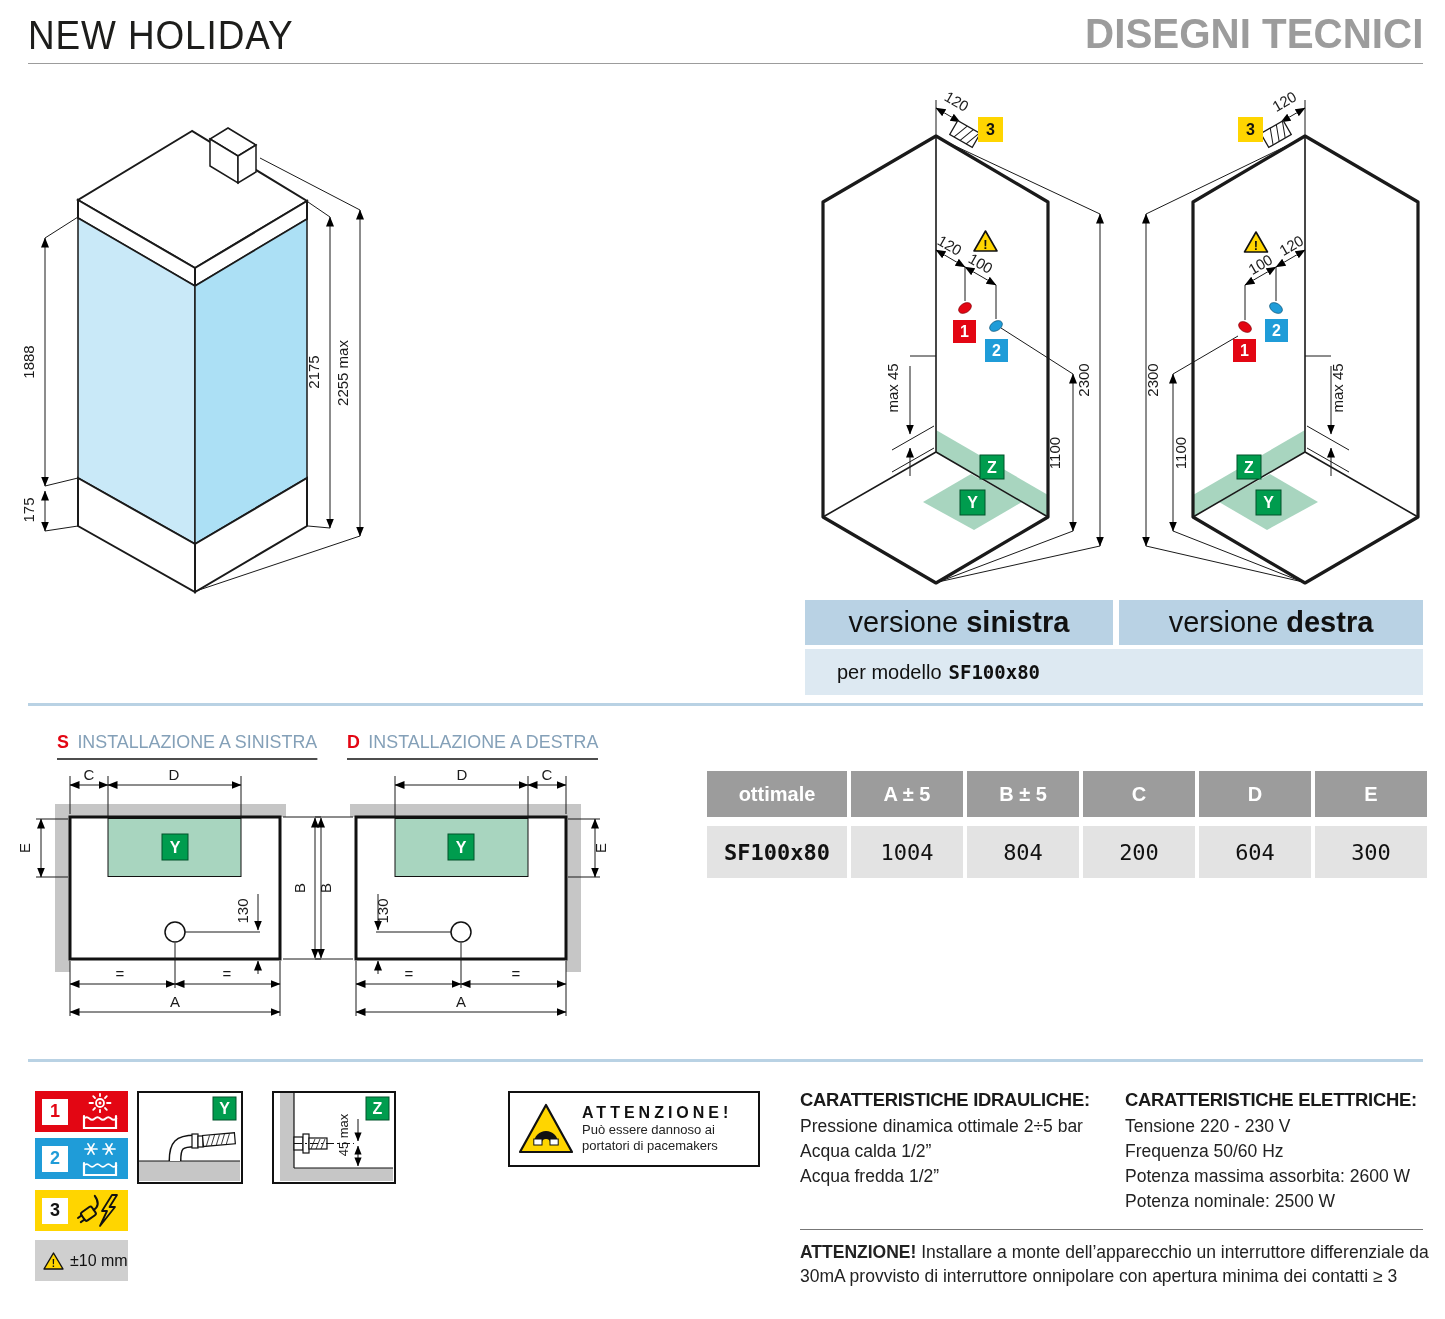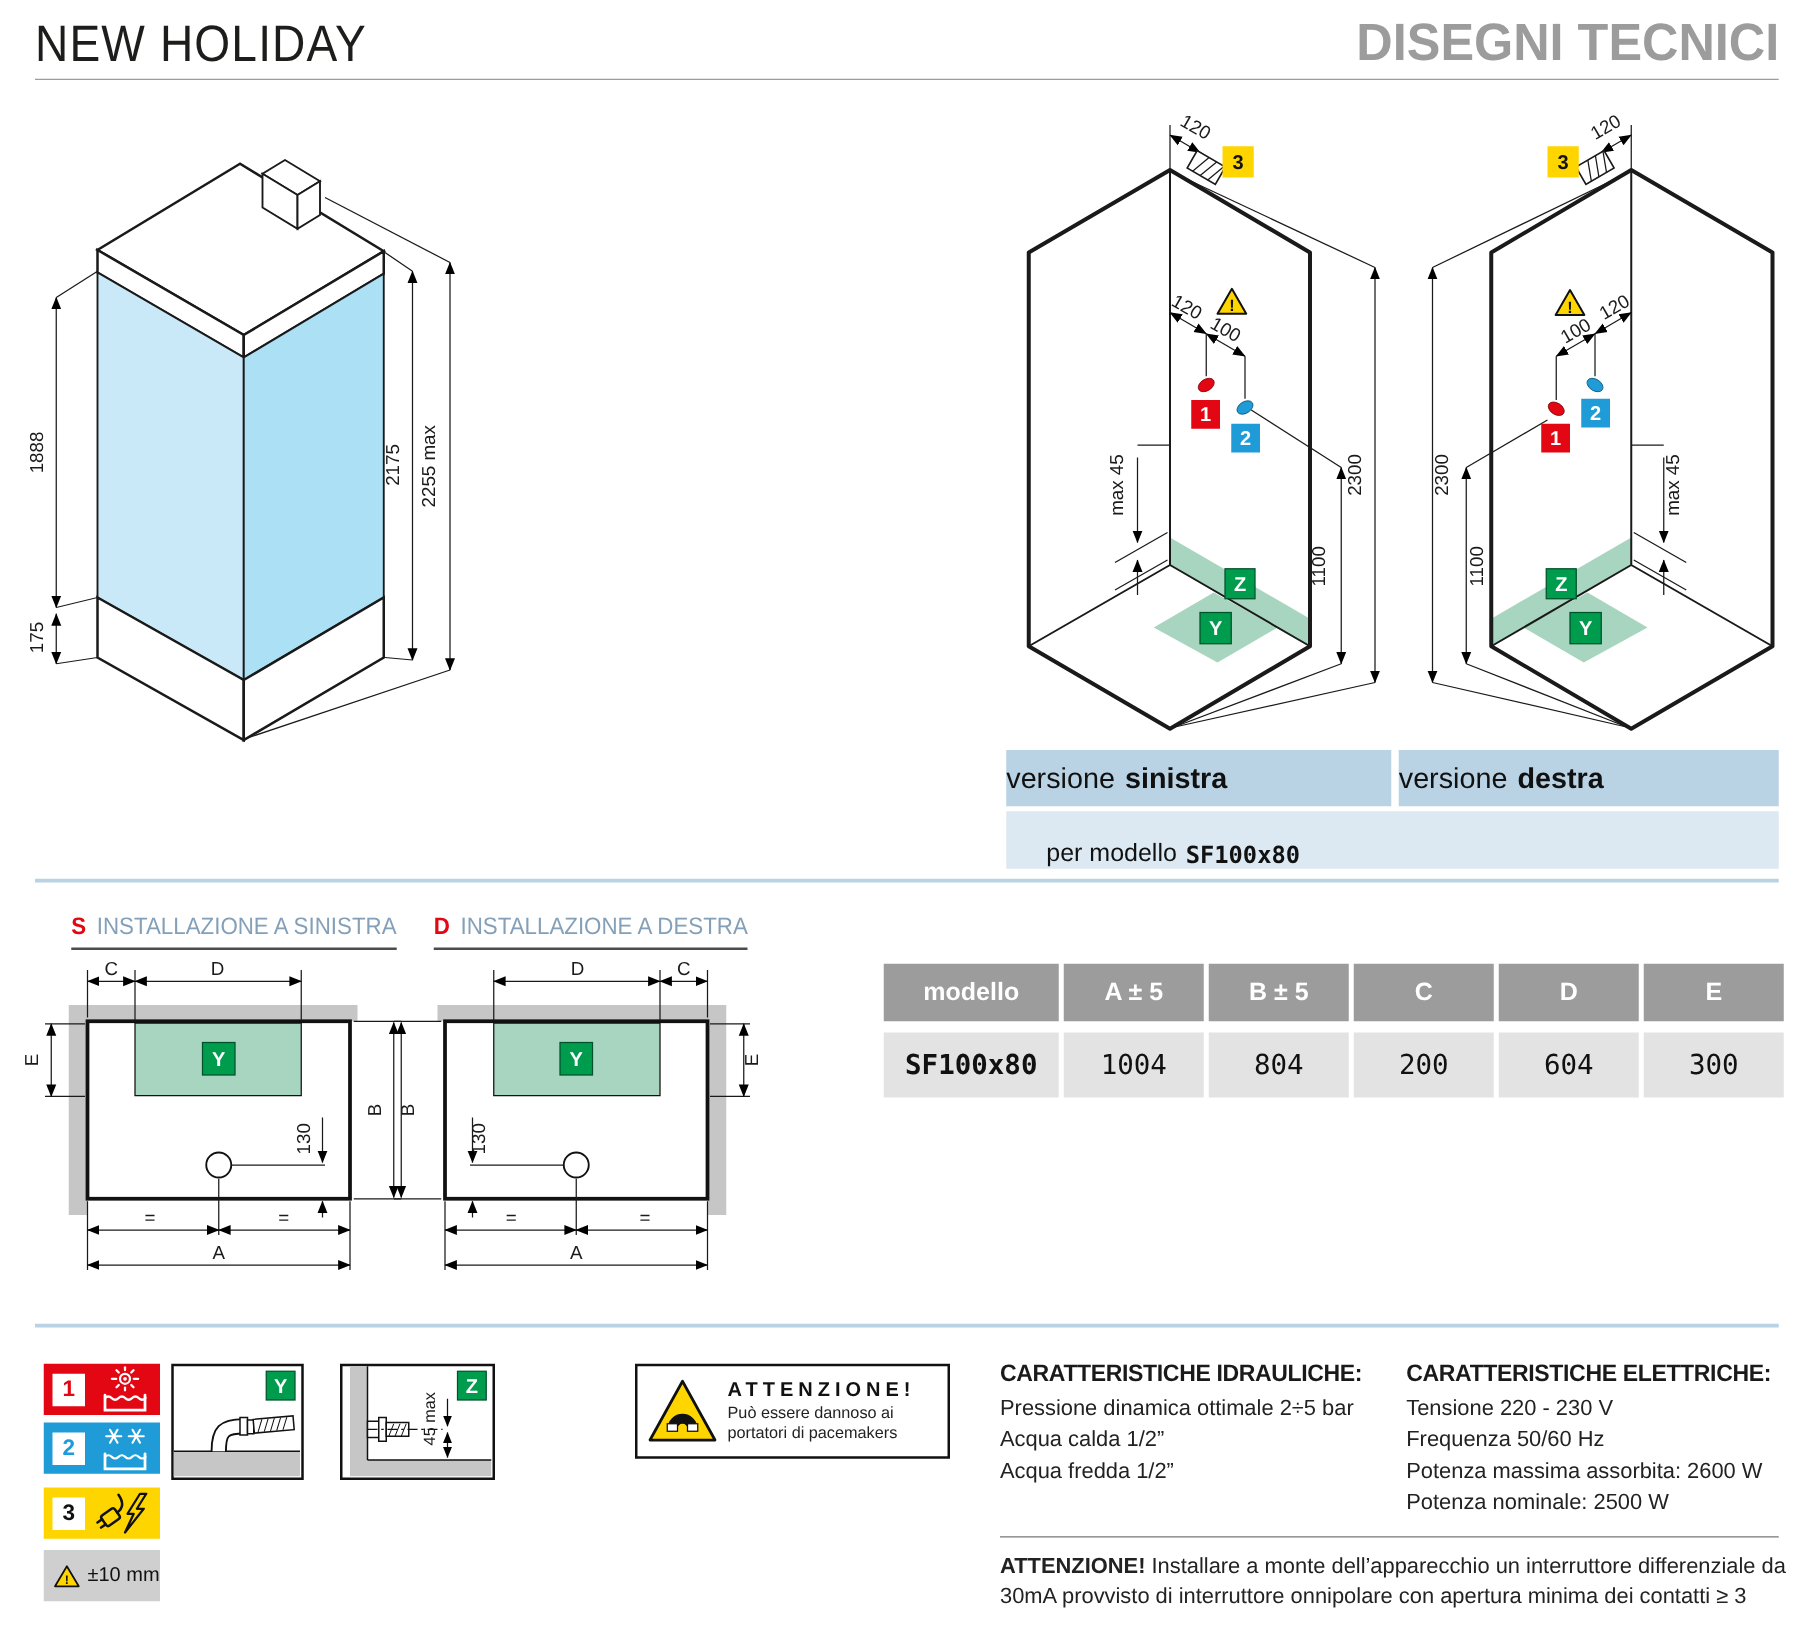--- a/index.html
+++ b/index.html
@@ -12,23 +12,23 @@
 
 
 .hd-title{left:28px;top:12px;font-size:41px;font-weight:400;color:#1d1d1b;transform:scaleX(.9);transform-origin:left top;letter-spacing:1px;white-space:nowrap}
 .hd-section{right:22px;top:10px;font-size:42px;font-weight:700;color:#9c9c9c;transform:scaleX(.96);transform-origin:right top;white-space:nowrap}
 .hd-rule{left:28px;top:63px;width:1395px;height:1px;background:#9c9c9c}
 
 
 .blue-rule{left:28px;width:1395px;height:3px;background:#b9d2e4}
 
 
-.vbar{background:#b9d2e4;height:45px;display:flex;align-items:center;justify-content:flex-start;font-size:23px;color:#111}
+.vbar{background:#b9d2e4;height:45px;display:flex;align-items:center;justify-content:center;font-size:29px;color:#111}
 .vbar b{margin-left:8px}
-.vband{background:#dde9f2;height:46px;display:flex;align-items:flex-end;font-size:20px;color:#111;padding-left:32px}
+.vband{background:#dde9f2;height:46px;display:flex;align-items:center;font-size:20px;color:#111;padding-left:32px}
 .vband b{margin-left:7px;font-family:"DejaVu Sans Mono","Liberation Mono",monospace;font-size:19px}
 
 
 .plan-title{font-size:19px;white-space:nowrap;padding-bottom:5px;border-bottom:2px solid #4d4d4d;transform:scaleX(.94);transform-origin:left top}
 .plan-title .ltr{color:#e30613;font-weight:700;margin-right:9px}
 .plan-title .txt{color:#84a0b8}
 
 
 .ln{stroke:#1a1a1a;stroke-width:1.6;fill:none;stroke-linejoin:round;stroke-linecap:round}
 .thick{stroke-width:3.2}
@@ -364,21 +364,21 @@
     <text class="dimtxt" x="23" y="166" text-anchor="middle" transform="rotate(-90 23 166)">B</text>
     <text class="dimtxt" x="80" y="189" text-anchor="middle" transform="rotate(-90 80 189)">130</text>
     <text class="dimtxt" x="101" y="257" text-anchor="middle">=</text>
     <text class="dimtxt" x="208" y="257" text-anchor="middle">=</text>
     <text class="dimtxt" x="153" y="285" text-anchor="middle">A</text>
   </svg>
 
   <table class="abs dim-table" style="left:703px;top:771px">
     <thead>
       <tr>
-        <th class="c-model">modello</th>
+        <th class="c-model">ottimale</th>
         <th class="c-n">A ± 5</th>
         <th class="c-n">B ± 5</th>
         <th class="c-n">C</th>
         <th class="c-n">D</th>
         <th class="c-n">E</th>
       </tr>
       <tr class="gap">
           <td colspan="6" style="border:none"></td>
         </tr>
     </thead>

